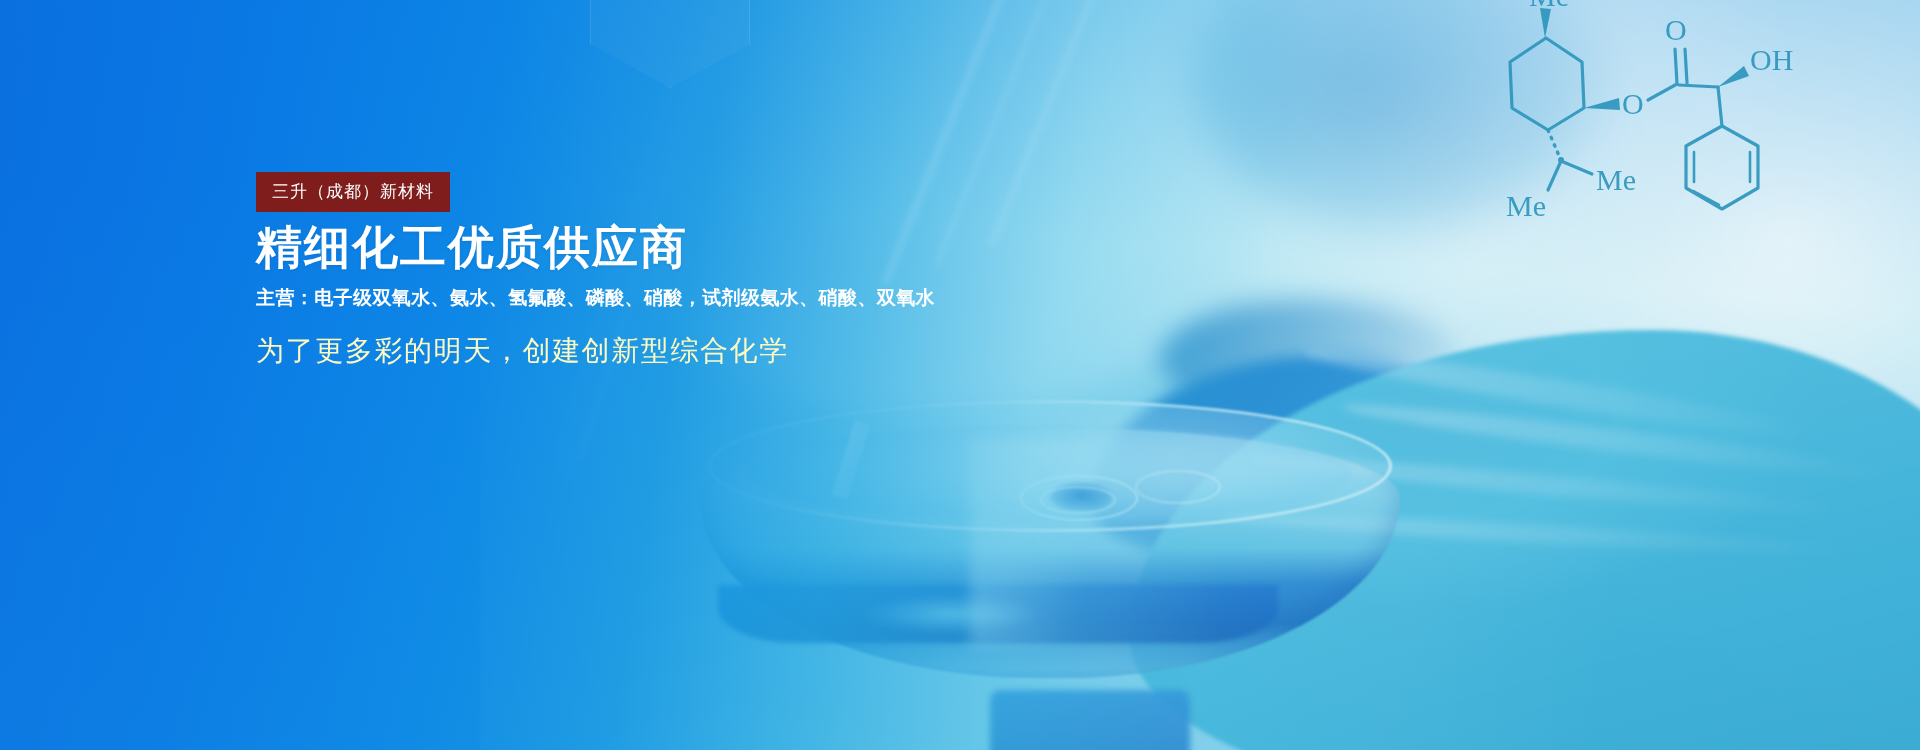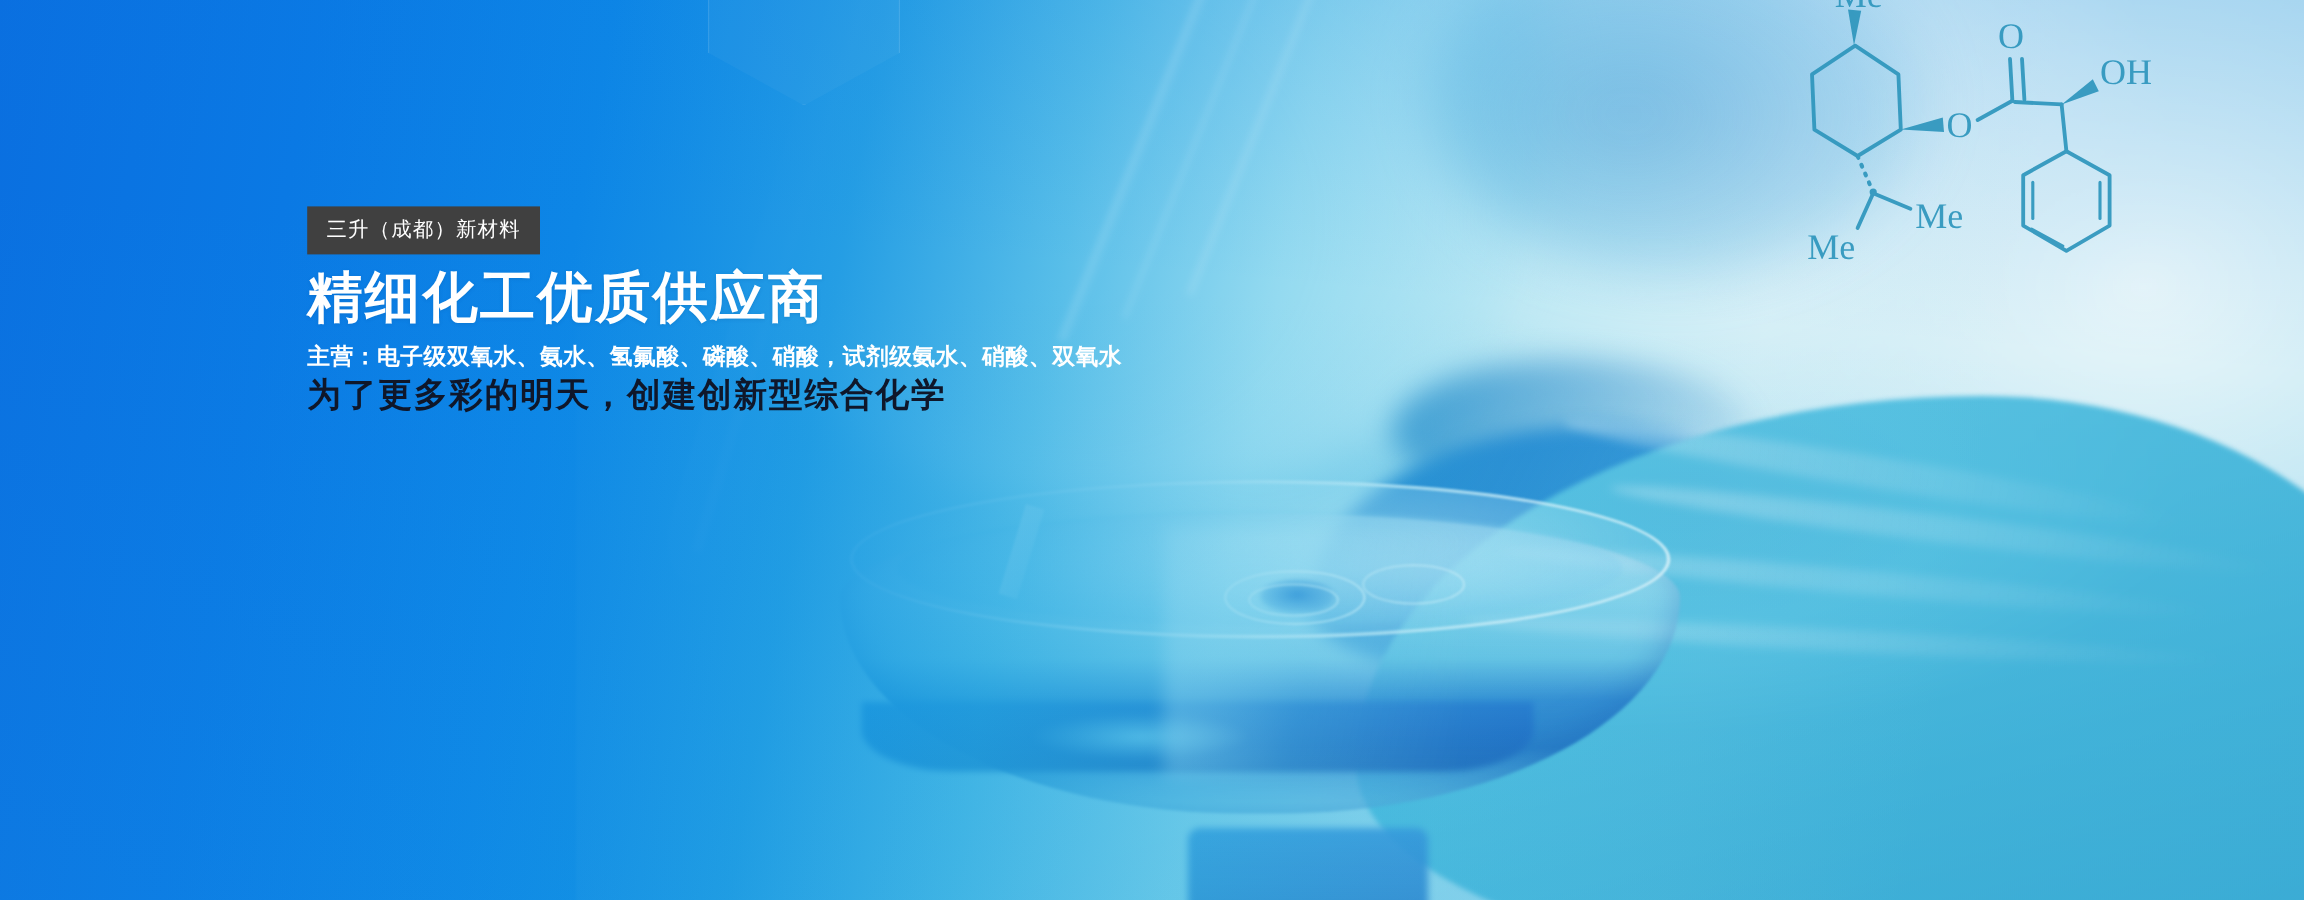--- a/index.html
+++ b/index.html
@@ -206,21 +206,21 @@
     position:absolute; right:18px; top:-8px; width:420px; height:230px;
     opacity:.92;
   }
   .chem svg { width:100%; height:100%; display:block; }
 
   
   .copy { position:absolute; left:256px; top:172px; width:1000px; }
 
   .badge {
     display:inline-block;
-    background:#404040;
+    background:#7f1d1d;
     color:#ffffff;
     font-size:17px;
     line-height:1;
     letter-spacing:1px;
     padding:11px 16px 12px 16px;
     margin-bottom:12px;
   }
   .headline {
     color:#ffffff;
     font-size:46px;
@@ -230,26 +230,27 @@
     margin:0 0 14px 0;
     text-shadow:0 1px 3px rgba(8,70,140,0.18);
     white-space:nowrap;
   }
   .keywords {
     color:#ffffff;
     font-size:19px;
     font-weight:bold;
     letter-spacing:0.4px;
     line-height:1.3;
+    margin-bottom:22px;
     white-space:nowrap;
   }
   .slogan {
-    color:#0f172a;
+    color:#fef9c3;
     font-size:28px;
-    font-weight:bold;
+    font-weight:normal;
     letter-spacing:1.6px;
     line-height:1.3;
     white-space:nowrap;
   }
 </style>
 </head>
 <body>
 
 <div id="banner">
 

